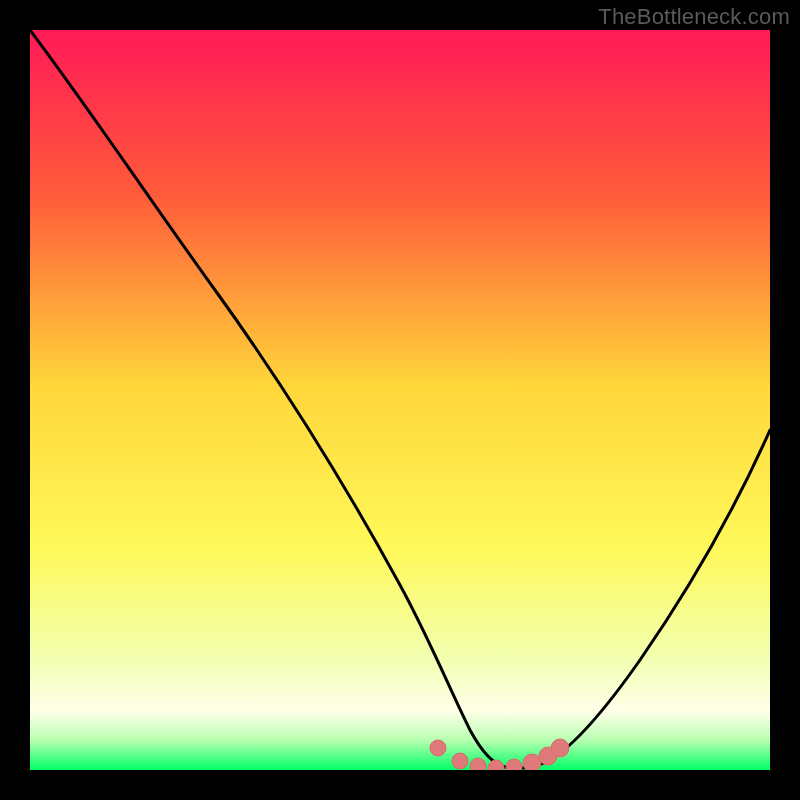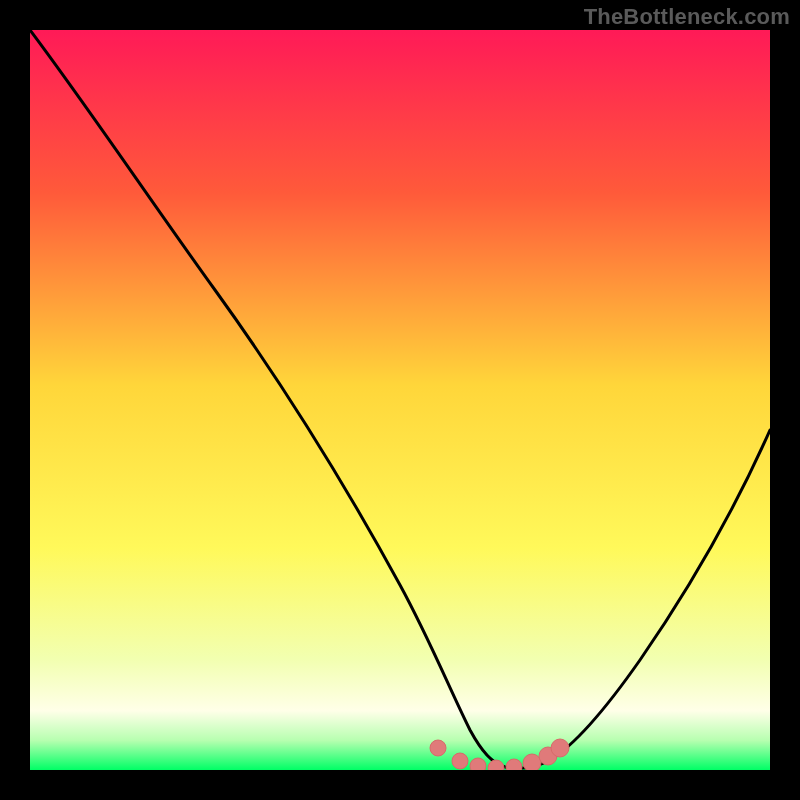--- a/index.html
+++ b/index.html
@@ -29,21 +29,21 @@
   }
   svg {
     display: block;
   }
   .watermark {
     position: absolute;
     top: 4px;
     right: 10px;
     color: #5a5a5a;
     font-size: 22px;
-    font-weight: 700;
+    font-weight: 400;
     letter-spacing: 0.2px;
     user-select: none;
   }
 </style>
 </head>
 <body>
 
 <div class="frame">
 
   <div class="plot-area">

